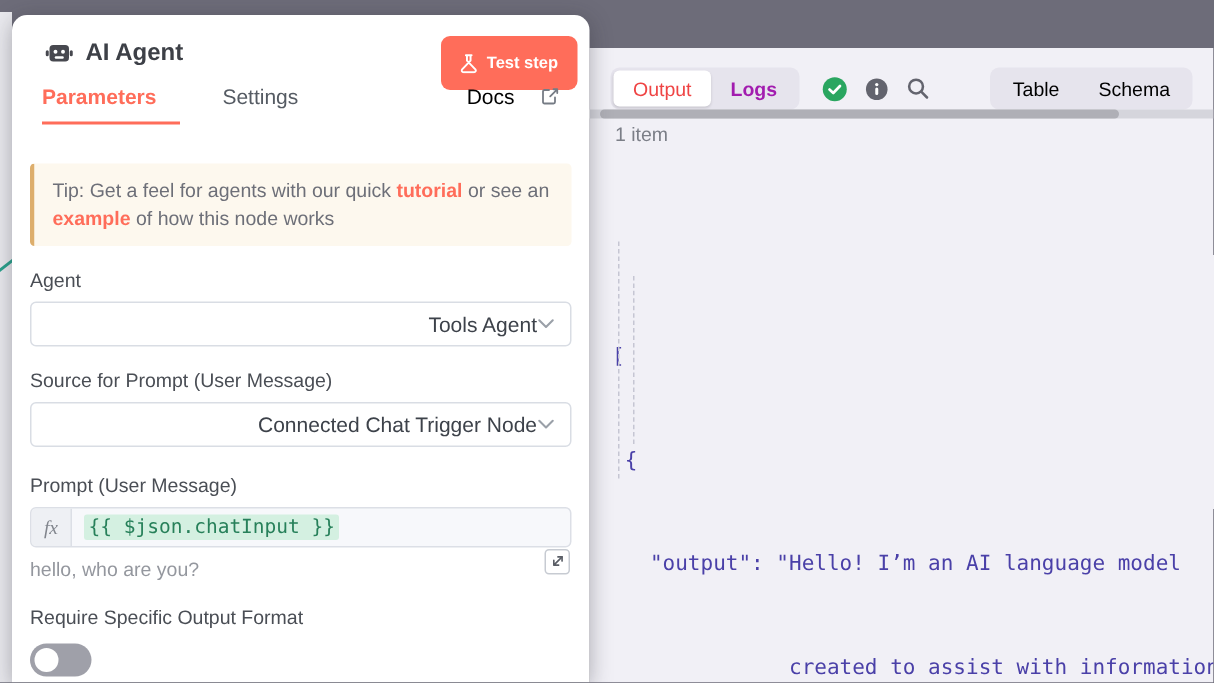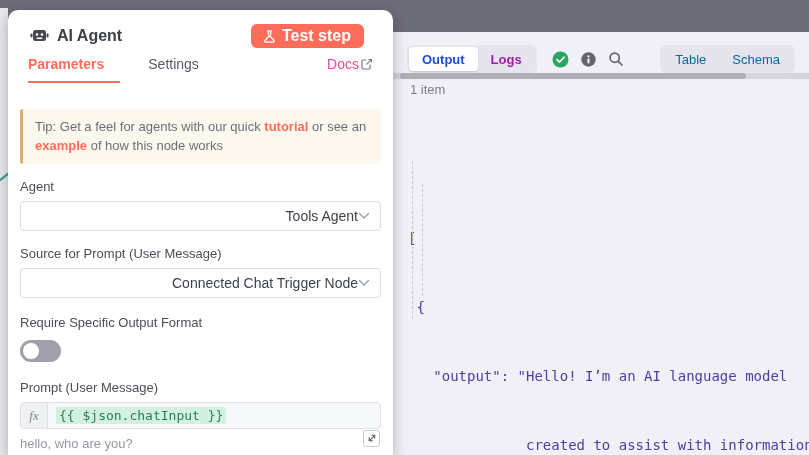--- a/index.html
+++ b/index.html
@@ -17,31 +17,31 @@
   .card {
     position: absolute; left: 8px; top: 10px; width: 385px; height: 445px;
     background: #ffffff; border-radius: 10px 10px 0 0;
     box-shadow: 0 3px 14px rgba(40,40,50,.35);
     z-index: 2;
   }
   .card-header { position: relative; height: 46px; }
   .robot-icon { position: absolute; left: 22px; top: 17px; width: 19px; height: 17px; }
   .card-title { position: absolute; left: 49px; top: 17px; font-size: 16px; font-weight: bold; color: #3d4047; text-align: right; }
   .test-btn {
-    position: absolute; right: 29px; top: 14px; height: 24px;
+    position: absolute; right: 8px; top: 14px; height: 36px;
     background: #ff6d5a; border: none; border-radius: 6px;
-    color: #fff; font-size: 16px; font-weight: bold;
+    color: #fff; font-size: 11px; font-weight: bold;
     display: flex; align-items: center; gap: 7px; padding: 0 13px;
     font-family: "Liberation Sans", sans-serif; cursor: pointer;
   }
   .node-tabs { position: relative; height: 40px; padding: 0 20px; display: flex; align-items: flex-start; }
   .ntab { font-size: 14px; padding-bottom: 9px; color: #555b63; cursor: pointer; }
   .ntab.active { color: #ff6d5a; font-weight: bold; border-bottom: 2px solid #ff6d5a; padding-left: 0; padding-right: 16px; }
   .ntab.settings { margin-left: 28px; }
-  .docs-link { margin-left: auto; display: flex; align-items: center; gap: 2px; font-size: 14px; color: #ec4899; padding-bottom: 9px; cursor: pointer; }
+  .docs-link { margin-left: auto; display: flex; align-items: center; gap: 18px; font-size: 14px; color: #000000; padding-bottom: 9px; cursor: pointer; }
 
   .tip-box {
     margin: 13px 12px 0 12px;
     background: #fdf8ee; border-left: 3px solid #ddae6c; border-radius: 3px;
     padding: 8px 10px 9px 12px;
     font-size: 13px; line-height: 19px; color: #6d6f78;
   }
   .tip-link { color: #ff6d5a; font-weight: bold; cursor: pointer; }
 
   .field { margin: 15px 12px 0 12px; }
@@ -70,22 +70,22 @@
   }
   .helper-text { margin-top: 7px; font-size: 13px; color: #94979e; }
 
   .toggle { margin-top: 10px; width: 41px; height: 22px; border-radius: 11px; background: #9fa0a9; position: relative; cursor: pointer; }
   .toggle-knob { position: absolute; left: 3px; top: 3px; width: 16px; height: 16px; border-radius: 50%; background: #fff; }
 
   
   .right-panel { position: absolute; left: 393px; top: 32px; right: 0; bottom: 0; background: #f1f0f6; z-index: 1; }
   .run-row { position: absolute; top: 13px; left: 14px; right: 14px; height: 28px; display: flex; align-items: center; }
   .tab-group { display: flex; background: #e6e4ed; border-radius: 6px; padding: 2px; height: 28px; }
-  .ttab { display: flex; align-items: center; padding: 0 13px; font-size: 13px; color: #0369a1; border-radius: 4px; cursor: pointer; }
-  .ttab.active { background: #fff; color: #1d4ed8; font-weight: bold; box-shadow: 0 1px 2px rgba(0,0,0,.14); }
+  .ttab { display: flex; align-items: center; padding: 0 13px; font-size: 13px; color: #000000; border-radius: 4px; cursor: pointer; }
+  .ttab.active { background: #fff; color: #ef4444; font-weight: normal; box-shadow: 0 1px 2px rgba(0,0,0,.14); }
   .ttab.logs { color: #a21caf; font-weight: bold; }
   .status-icons { display: flex; align-items: center; gap: 12px; margin-left: 15px; }
   .view-group { margin-left: auto; }
 
   .hscroll-track { position: absolute; top: 41px; left: 0; right: 0; height: 6px; background: #d5d5dc; }
   .hscroll-thumb { position: absolute; left: 7px; top: 0; width: 346px; height: 6px; background: #afafb6; border-radius: 3px; cursor: grab; }
 
   .items-count { position: absolute; top: 50px; left: 17px; font-size: 13px; color: #7b7e87; }
   .json-code {
     position: absolute; top: 103px; left: 15px; right: 0; bottom: 0;
@@ -159,27 +159,20 @@
 
   <div class="field">
     <label class="field-label">Source for Prompt (User Message)</label>
     <div class="select">
       <span>Connected Chat Trigger Node</span>
       <span>
         <svg width="12" height="8" viewBox="0 0 12 8">
             <polyline points="1.5,1.5 6,6 10.5,1.5" fill="none" stroke="#9aa0a8" stroke-width="1.4" stroke-linecap="round" stroke-linejoin="round"></polyline>
           </svg>
       </span>
-    </div>
-  </div>
-
-  <div class="field" style="margin-top:17px;">
-    <label class="field-label">Require Specific Output Format</label>
-    <div class="toggle">
-      <div class="toggle-knob"></div>
     </div>
   </div>
 
   <div class="field" style="margin-top:18px;">
     <label class="field-label">Prompt (User Message)</label>
     <div class="expr-wrap">
       <div class="expr-field">
         <span class="fx-badge">fx</span>
         <span class="expr-text">
             <span class="expr-hl">{{ $json.chatInput }}</span>
@@ -189,20 +182,27 @@
         <span>
           <svg width="11" height="11" viewBox="0 0 12 12">
             <path d="M9.5 2.5 L3.5 8.5 M3.5 5 V8.5 H7" fill="none" stroke="#5a5e66" stroke-width="1.2" stroke-linecap="round" stroke-linejoin="round"></path>
             <path d="M6.5 2.5 H9.5 V5.5" fill="none" stroke="#5a5e66" stroke-width="1.2" stroke-linecap="round" stroke-linejoin="round"></path>
           </svg>
         </span>
       </button>
     </div>
     <div class="helper-text">hello, who are you?</div>
   </div>
+
+  <div class="field" style="margin-top:17px;">
+    <label class="field-label">Require Specific Output Format</label>
+    <div class="toggle">
+      <div class="toggle-knob"></div>
+    </div>
+  </div>
 </div>
 
 <div class="right-panel">
   <div class="run-row">
     <div class="tab-group">
       <span class="ttab active">Output</span>
       <span class="ttab logs">Logs</span>
     </div>
     <div class="status-icons">
       <span>

